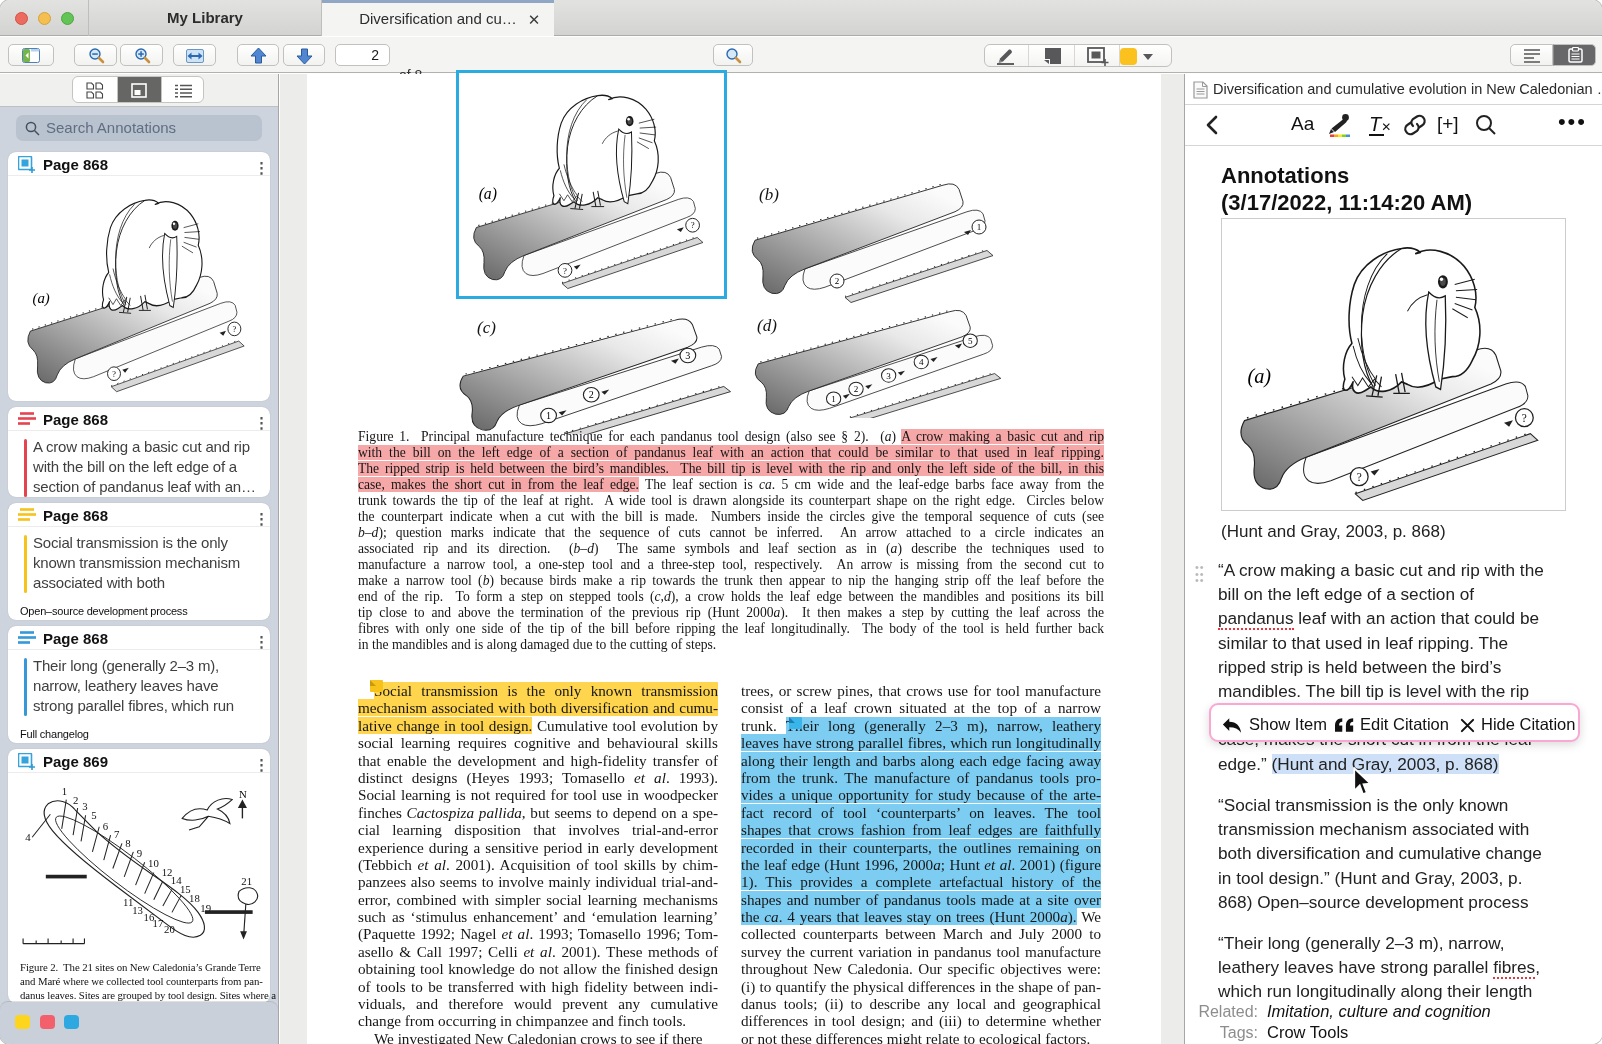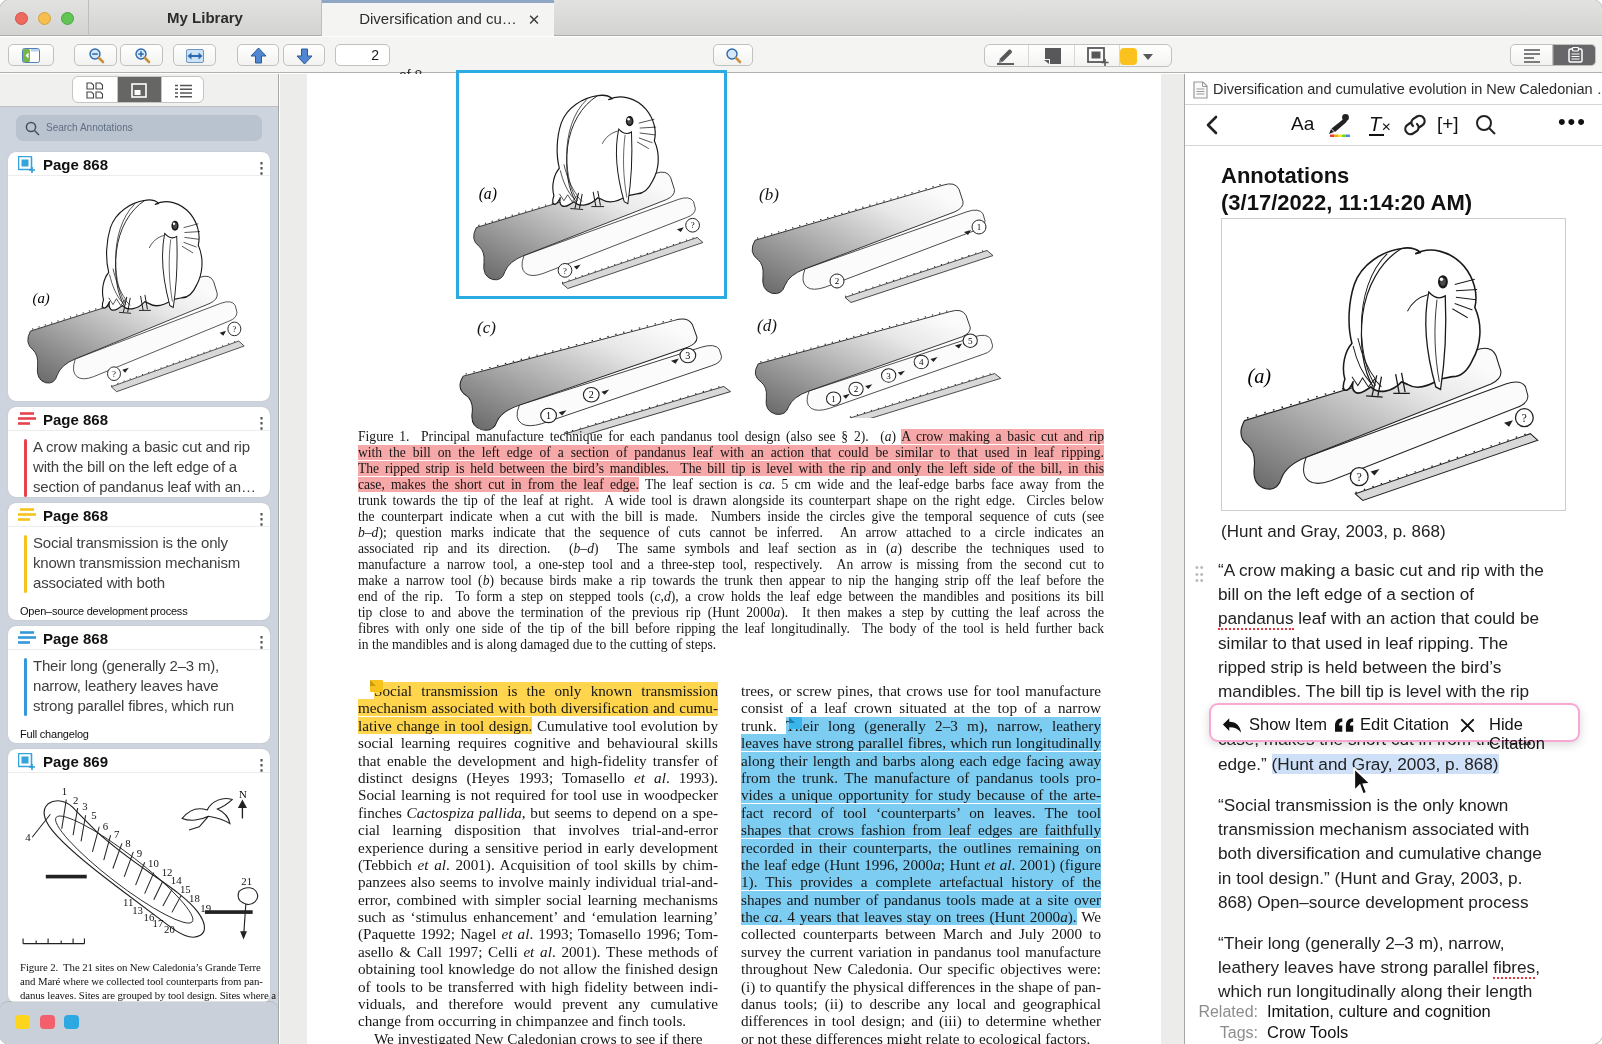--- a/index.html
+++ b/index.html
@@ -21,21 +21,21 @@
 .tbtn { position:absolute; top:7px; height:22px; background:linear-gradient(#ffffff,#f2f2f0); border:1px solid #c3c1be; border-radius:5px; }
 .pagenum { position:absolute; top:7px; height:22px; background:#fff; border:1px solid #c3c1be; border-radius:5px; font-size:14px; color:#1a1a1a; text-align:right; padding-right:10px; line-height:20px; }
 .of8 { position:absolute; top:7px; font-size:14px; color:#333; line-height:22px; }
 
 .main { position:absolute; left:0; top:74px; width:1602px; height:970px; }
 .sidebar { position:absolute; left:0; top:0; width:279px; height:970px; background:#cdd4dd; border-right:1px solid #a6a6a6; }
 .side-top { position:absolute; left:0; top:0; width:278px; height:33px; background:#f0f0ee; border-bottom:1px solid #c0c0c0; }
 .seg { position:absolute; left:72px; top:2px; width:132px; height:27px; border:1px solid #c6c4c1; border-radius:6px; background:#fff; overflow:hidden; }
 .seg-mid { position:absolute; left:44px; top:0; width:44px; height:27px; background:#666665; }
 .seg-sep { position:absolute; top:0; width:1px; height:27px; background:#c6c4c1; }
-.searchbox { position:absolute; left:16px; top:41px; width:246px; height:26px; background:#b9c2cf; border-radius:7px; color:#5f6e80; font-size:10px; line-height:26px; padding-left:30px; }
+.searchbox { position:absolute; left:16px; top:41px; width:246px; height:26px; background:#b9c2cf; border-radius:7px; color:#5f6e80; font-size:15px; line-height:26px; padding-left:30px; }
 .cards { position:absolute; left:8px; top:78px; width:262px; }
 .card { position:relative; background:#fff; border-radius:8px; margin-bottom:6px; box-shadow:0 0 1px rgba(0,0,0,.25); }
 .chead { position:relative; height:24px; line-height:25px; font-size:15px; font-weight:bold; color:#111; padding-left:35px; border-bottom:1px solid #ececec; }
 .cdots { position:absolute; right:12px; top:3px; width:4px; color:#555; font-size:15px; }
 .quote { position:relative; margin:6px 8px 4px 16px; padding-left:9px; font-size:15px; line-height:19.8px; color:#3f3f3f; letter-spacing:-0.2px; }
 .quote .bar { position:absolute; left:0; top:2px; bottom:2px; width:3px; border-radius:2px; }
 .comment { margin:7px 8px 8px 12px; font-size:11px; line-height:19px; color:#0e0e0e; letter-spacing:-0.2px; }
 .bottombar { position:absolute; left:0; bottom:0; width:278px; height:42px; background:#c9d0da; border-radius:8px 8px 0 0; box-shadow:0 -1px 0 rgba(0,0,0,.12); }
 .swatch { position:absolute; top:13px; width:15px; height:14px; border-radius:4px; }
 
@@ -616,27 +616,27 @@
           </svg>
           <span style="position:absolute;left:38px;top:10px;">Show Item</span>
           <svg width="20" height="14" style="position:absolute;left:124px;top:13px" viewBox="0 0 22 15">
               <path d="M0 15 L0 8 C0 3 3 0 8 0 L8 4 C5.5 4 4.5 5.5 4.5 8 L8 8 L8 15 Z" fill="#111"></path>
               <path d="M12 15 L12 8 C12 3 15 0 20 0 L20 4 C17.5 4 16.5 5.5 16.5 8 L20 8 L20 15 Z" fill="#111"></path>
             </svg>
           <span style="position:absolute;left:149px;top:10px;">Edit Citation</span>
           <svg width="15" height="15" style="position:absolute;left:249px;top:13px" viewBox="0 0 16 16">
             <path d="M2 2 L14 14 M14 2 L2 14" stroke="#111" stroke-width="2.2" stroke-linecap="round"></path>
           </svg>
-          <span style="position:absolute;left:278px;top:10px;">Hide Citation</span>
+          <span style="position:absolute;left:270px;top:10px;">Hide Citation</span>
         </div>
         <svg width="24" height="31" style="position:absolute;left:166px;top:621px" viewBox="0 0 22 26" preserveAspectRatio="none">
           <path d="M3 1 L3 20 L8 15.5 L11 23 L14.5 21.5 L11.5 14.5 L18 14 Z" fill="#111" stroke="#fff" stroke-width="1.6"></path>
         </svg>
         <div class="relblock">
           <div class="rel-lab" style="left:8px;top:3px;">Related:</div>
-          <div class="rel-val" style="top:2px;">Imitation, culture and cognition</div>
+          <div class="rel-val" style="top:2px;font-style:italic;">Imitation, culture and cognition</div>
           <div class="rel-lab" style="left:8px;top:24px;">Tags:</div>
           <div class="rel-val" style="top:23px;">Crow Tools</div>
         </div>
       </div>
     </div>
   </div>
 </div>
 
 </body></html>

